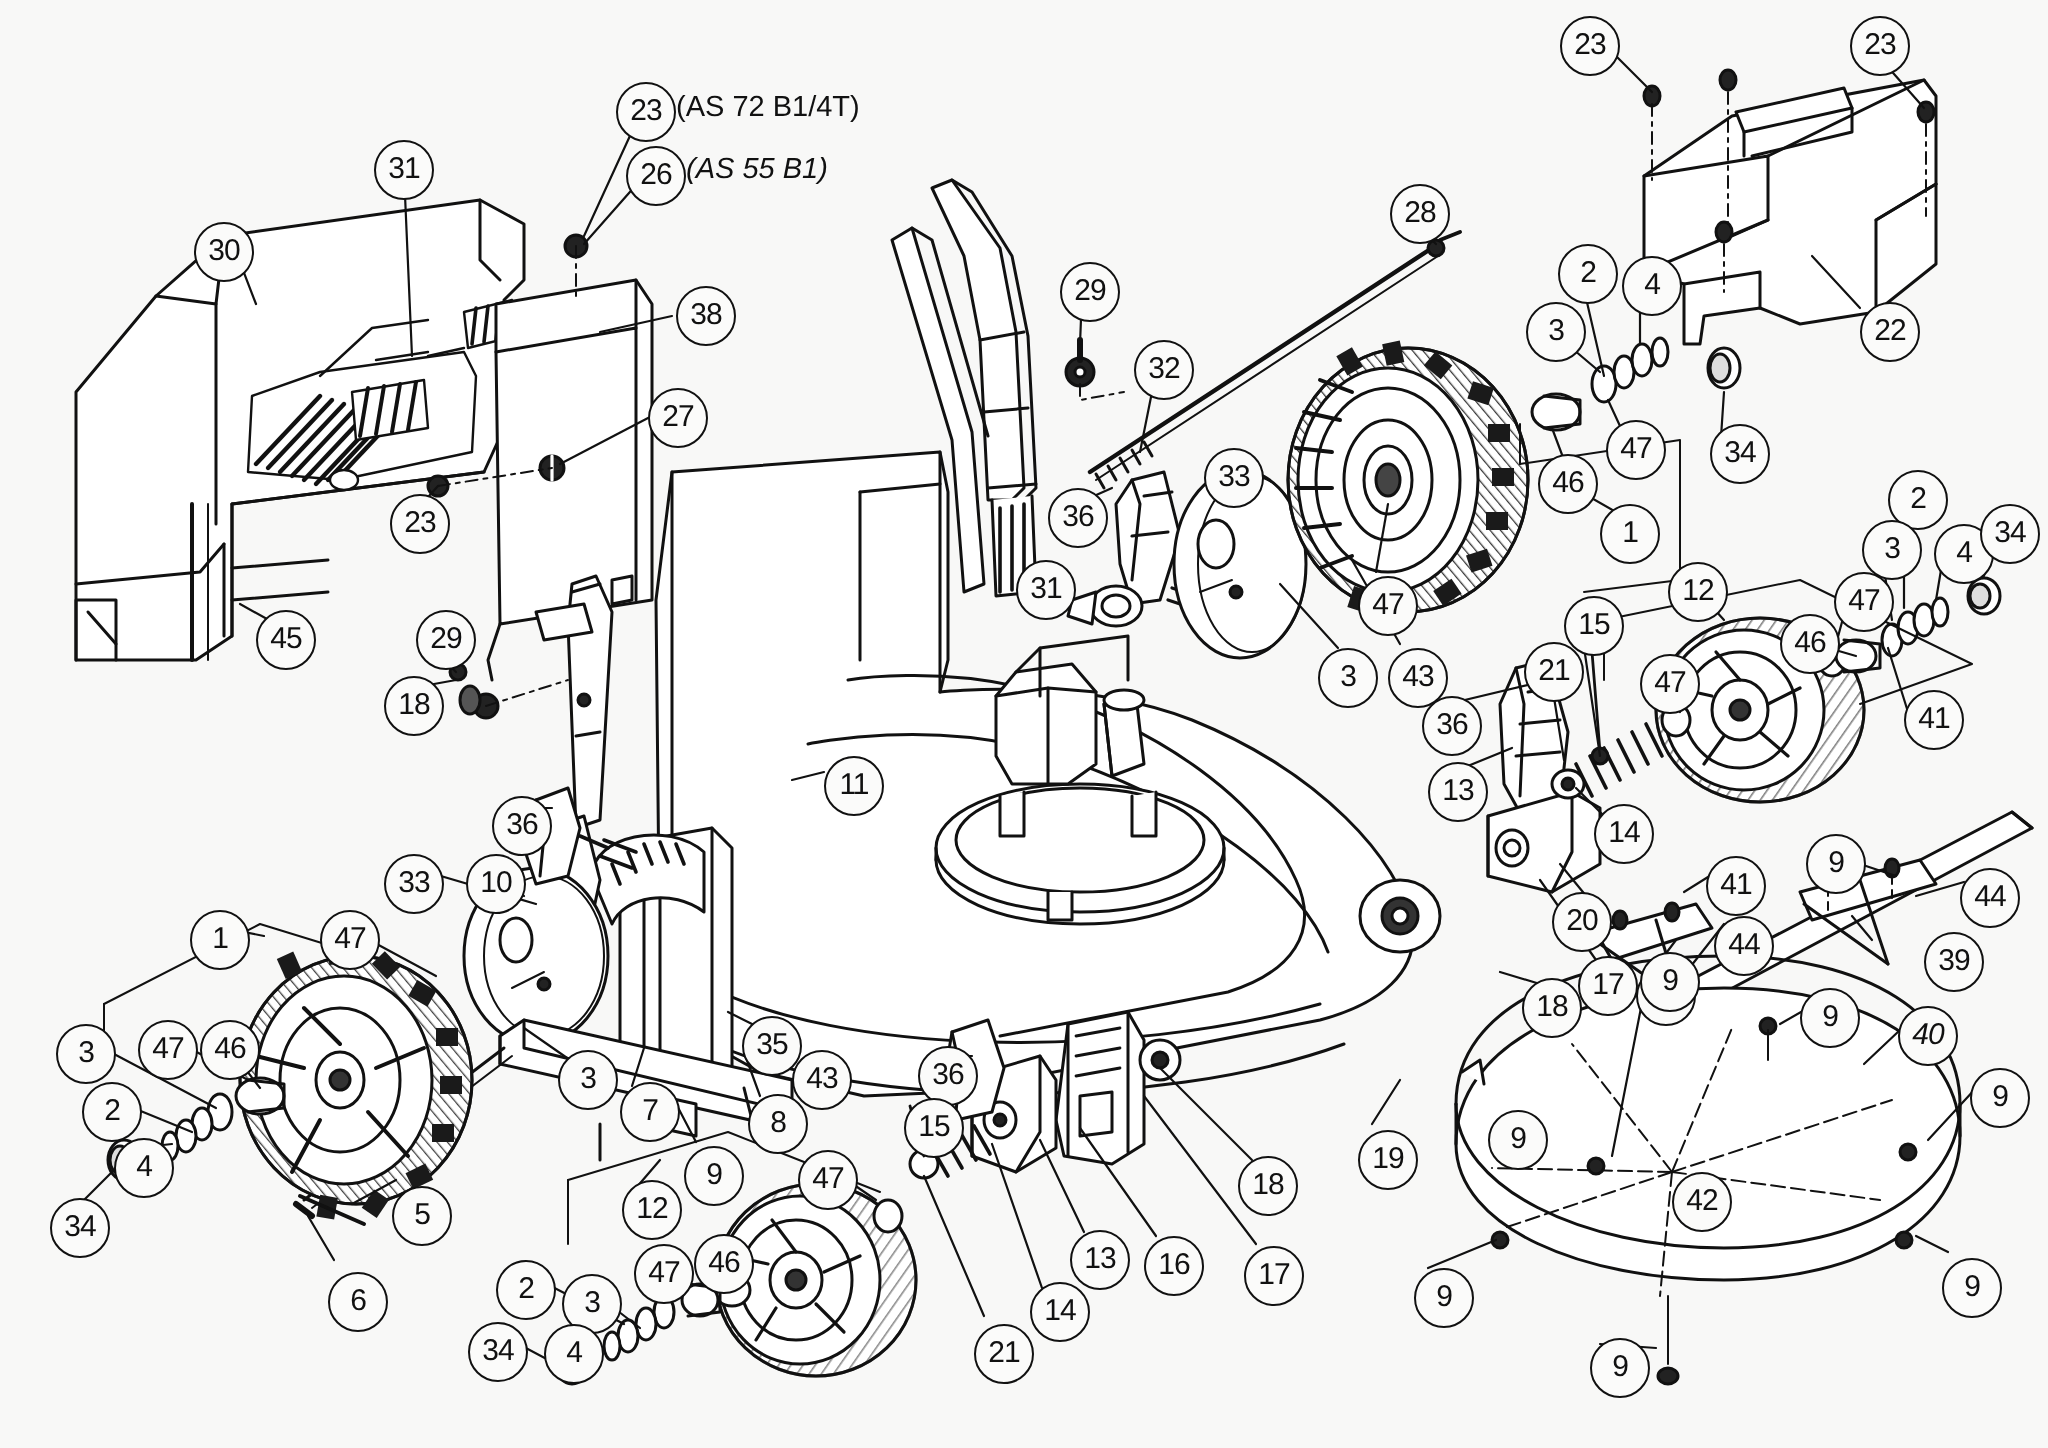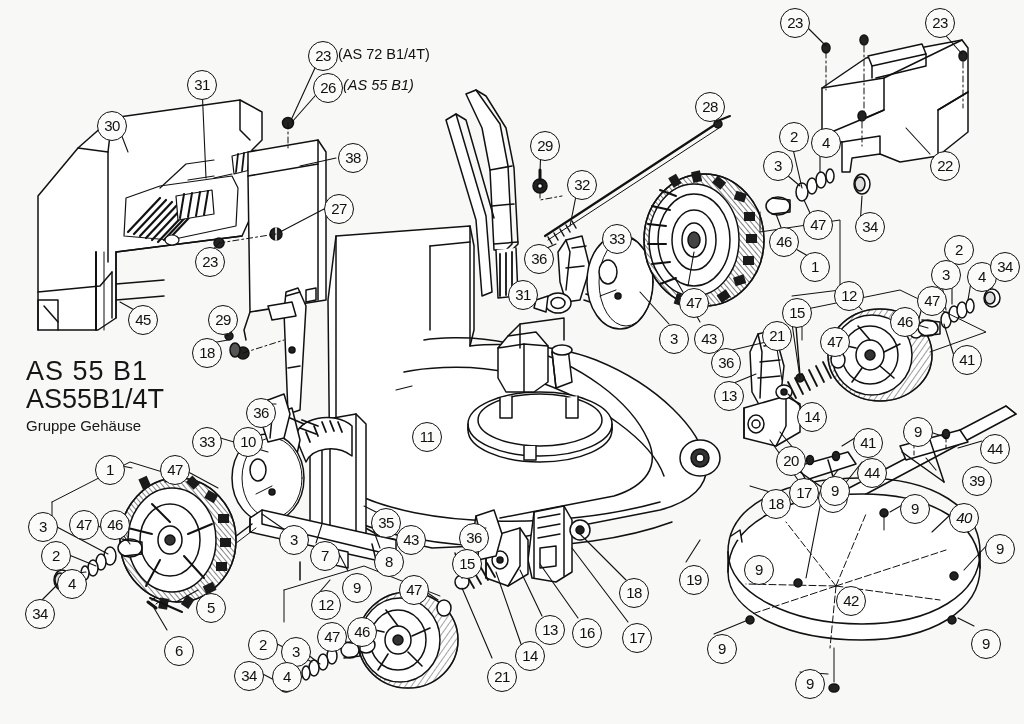--- a/index.html
+++ b/index.html
@@ -679,25 +679,20 @@
         <path d="M988 544 L964 570"></path>
         <path d="M974 626 L958 618"></path>
         <path d="M800 672 L828 674"></path>
         <path d="M714 634 L748 620"></path>
         <path d="M752 558 L756 576"></path>
         <path d="M824 486 L806 578"></path>
       </g>
     </g>
   </svg>
 
-  <div class="titleblock">
-    <div class="t1">AS 55 B1</div>
-    <div class="t2">AS55B1/4T</div>
-    <div class="t3">Gruppe Gehäuse</div>
-  </div>
 
   <div id="notes-layer">
       <div class="note" style="left: 338px; top: 46px;">(AS 72 B1/4T)</div>
       <div class="note" style="left: 343px; top: 77px; font-style: italic;">(AS 55 B1)</div>
     </div>
   <div id="callouts-layer">
       <div class="callout" style="left: 308px; top: 41px;">23</div>
       <div class="callout" style="left: 313px; top: 73px;">26</div>
       <div class="callout" style="left: 187px; top: 70px;">31</div>
       <div class="callout" style="left: 97px; top: 111px;">30</div>
@@ -743,21 +738,21 @@
       <div class="callout" style="left: 776px; top: 446px;">20</div>
       <div class="callout" style="left: 789px; top: 478px;">17</div>
       <div class="callout" style="left: 818px; top: 483px;">9</div>
       <div class="callout" style="left: 853px; top: 428px;">41</div>
       <div class="callout" style="left: 857px; top: 458px;">44</div>
       <div class="callout" style="left: 903px; top: 417px;">9</div>
       <div class="callout" style="left: 980px; top: 434px;">44</div>
       <div class="callout" style="left: 932px; top: 466px; margin-left: 30px;">39</div>
       <div class="callout" style="left: 761px; top: 489px;">18</div>
       <div class="callout" style="left: 679px; top: 565px;">19</div>
-      <div class="callout" style="left: 412px; top: 378px; margin-top: 44px;">11</div>
+      <div class="callout" style="left: 412px; top: 378px;">11</div>
       <div class="callout" style="left: 246px; top: 398px;">36</div>
       <div class="callout" style="left: 233px; top: 427px;">10</div>
       <div class="callout" style="left: 192px; top: 427px;">33</div>
       <div class="callout" style="left: 95px; top: 455px;">1</div>
       <div class="callout" style="left: 160px; top: 455px;">47</div>
       <div class="callout" style="left: 69px; top: 510px;">47</div>
       <div class="callout" style="left: 100px; top: 510px;">46</div>
       <div class="callout" style="left: 28px; top: 512px;">3</div>
       <div class="callout" style="left: 41px; top: 541px;">2</div>
       <div class="callout" style="left: 57px; top: 569px;">4</div>

